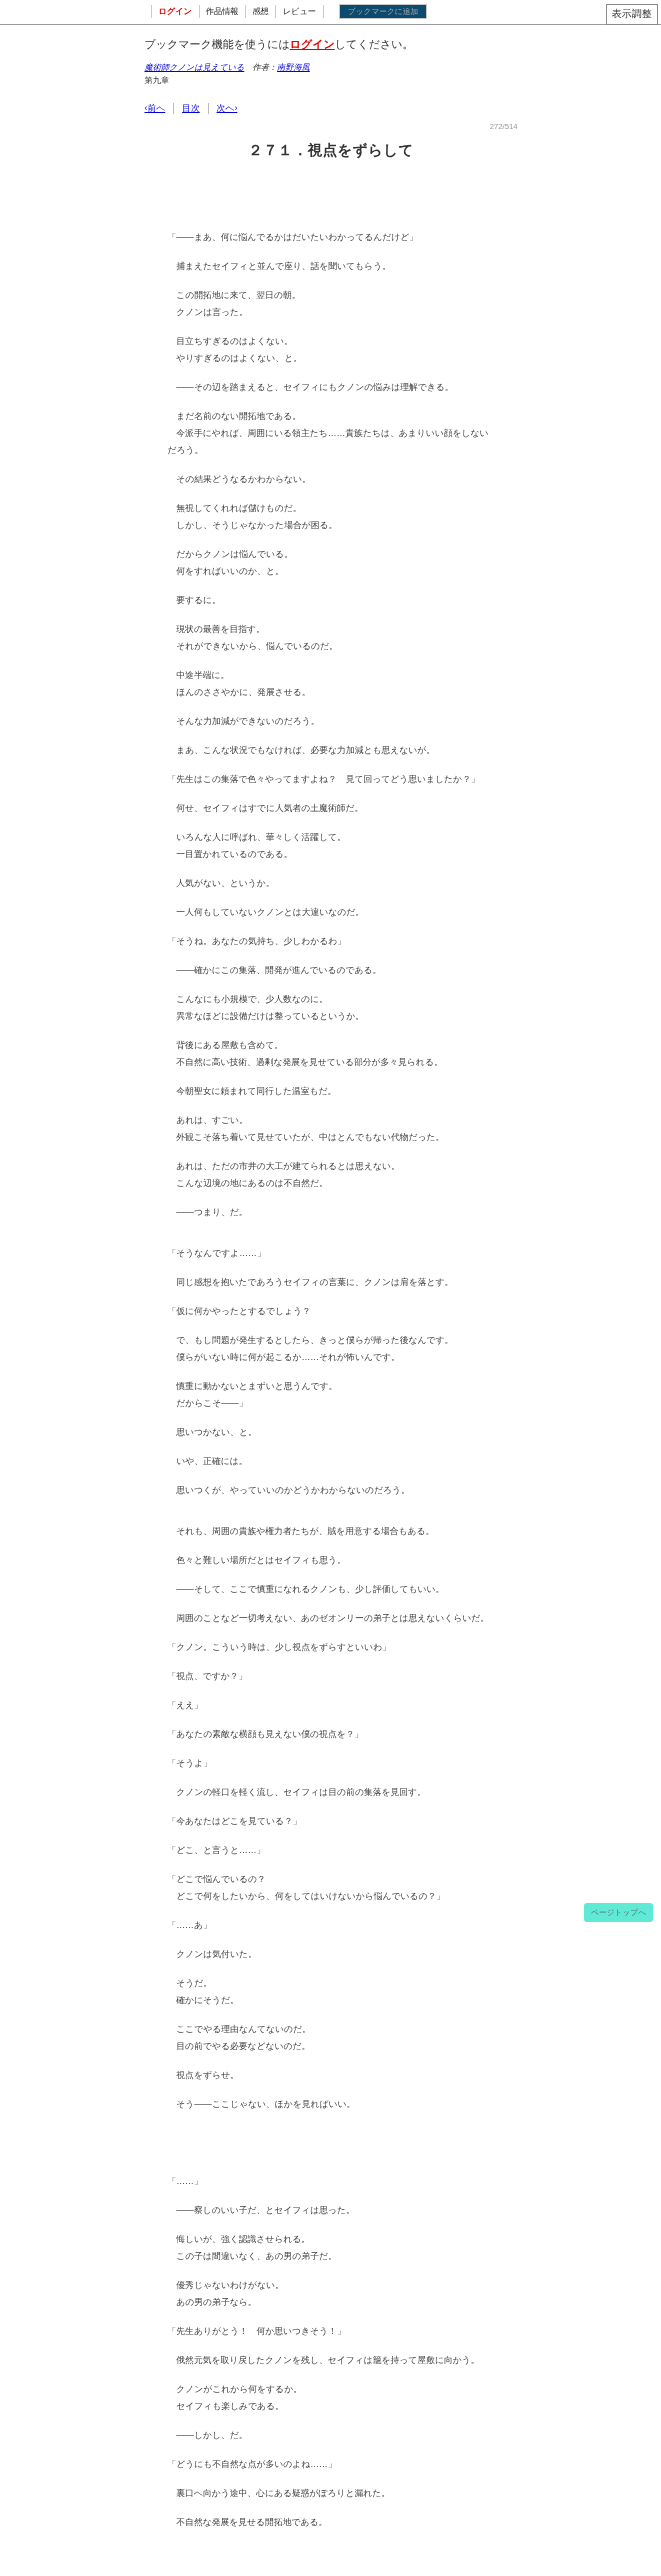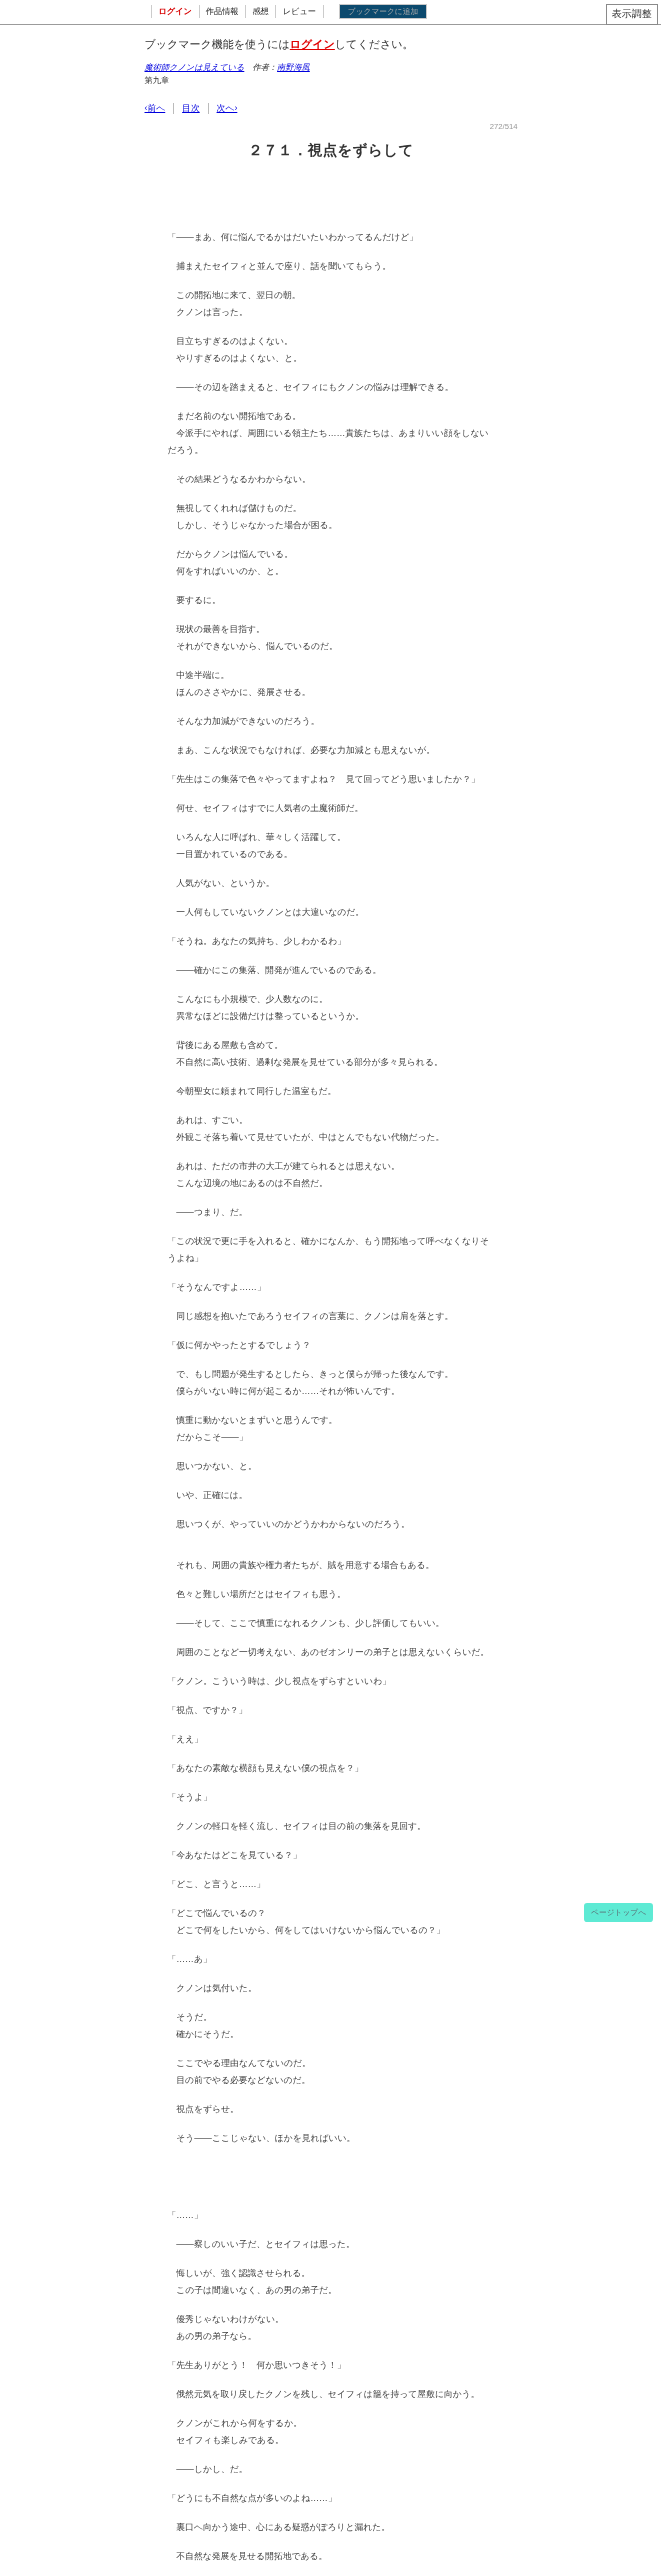--- a/index.html
+++ b/index.html
@@ -189,21 +189,20 @@
       <p>　今朝聖女に頼まれて同行した温室もだ。</p>
       <p class="blank"></p>
       <p>　あれは、すごい。</p>
       <p>　外観こそ落ち着いて見せていたが、中はとんでもない代物だった。</p>
       <p class="blank"></p>
       <p>　あれは、ただの市井の大工が建てられるとは思えない。</p>
       <p>　こんな辺境の地にあるのは不自然だ。</p>
       <p class="blank"></p>
       <p>　――つまり、だ。</p>
       <p class="blank"></p>
-      <p>「この状況で更に手を入れると、確かになんか、もう開拓地って呼べなくなりそうよね」</p>
       <p class="blank"></p>
       <p>「そうなんですよ……」</p>
       <p class="blank"></p>
       <p>　同じ感想を抱いたであろうセイフィの言葉に、クノンは肩を落とす。</p>
       <p class="blank"></p>
       <p>「仮に何かやったとするでしょう？</p>
       <p class="blank"></p>
       <p>　で、もし問題が発生するとしたら、きっと僕らが帰った後なんです。</p>
       <p>　僕らがいない時に何が起こるか……それが怖いんです。</p>
       <p class="blank"></p>

